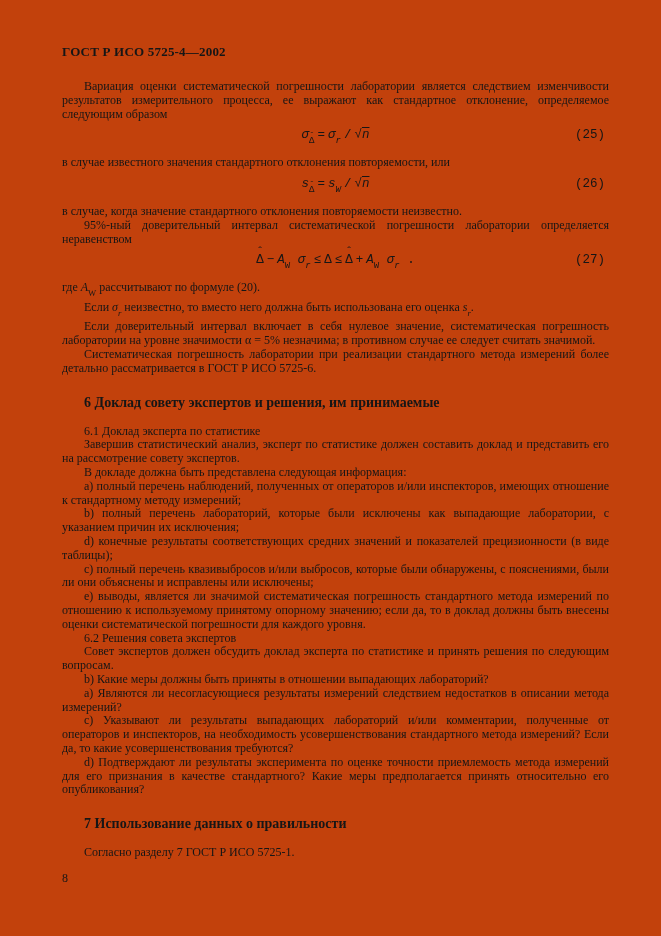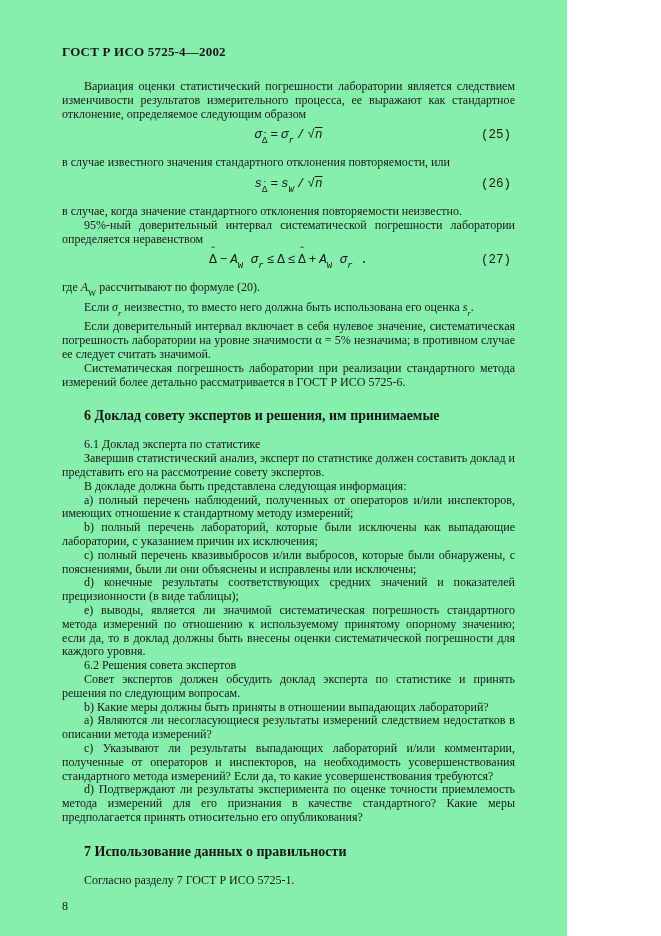--- a/index.html
+++ b/index.html
@@ -1,21 +1,21 @@
 <!DOCTYPE html>
 <html lang="ru"><head>
 <meta charset="utf-8">
 <style>
   html, body { margin: 0; padding: 0; background: #ffffff; }
   .page {
     position: relative;
-    width: 567px;
+    width: 661px;
     height: 936px;
     box-sizing: border-box;
-    background: #86efac;
+    background: #c2410c;
     color: #161616;
     font-family: "Liberation Serif", serif;
     font-size: 12px;
     line-height: 13.8px;
     padding: 44px 52px 0 62px;
     overflow: hidden;
   }
   .doc-header {
     font-weight: bold;
     font-size: 13px;
@@ -74,21 +74,21 @@
     text-indent: 0;
   }
 </style>
 </head>
 <body>
 
 <div class="page">
 
   <div class="doc-header">ГОСТ Р ИСО 5725-4—2002</div>
 
-  <p class="just indent">Вариация оценки статистический погрешности лаборатории является следствием изменчивости результатов измерительного процесса, ее выражают как стандартное отклонение, определяемое следующим образом</p>
+  <p class="just indent">Вариация оценки систематической погрешности лаборатории является следствием изменчивости результатов измерительного процесса, ее выражают как стандартное отклонение, определяемое следующим образом</p>
 
   <div class="formula-row">
     <span><span class="mvar">σ</span><span class="msub hat">Δ</span><span class="mop">=</span><span class="mvar">σ</span><span class="msub mvar">r</span><span class="mop">/</span><span>√</span><span class="mvar ovl">n</span></span>
     <span class="fnum">(25)</span>
   </div>
 
   <p class="just">в случае известного значения стандартного отклонения повторяемости, или</p>
 
   <div class="formula-row">
     <span><span class="mvar">s</span><span class="msub hat">Δ</span><span class="mop">=</span><span class="mvar">s</span><span class="msub mvar">W</span><span class="mop">/</span><span>√</span><span class="mvar ovl">n</span></span>
@@ -110,22 +110,22 @@
   <p class="just indent">Если доверительный интервал включает в себя нулевое значение, систематическая погрешность лаборатории на уровне значимости α = 5% незначима; в противном случае ее следует считать значимой.</p>
   <p class="just indent">Систематическая погрешность лаборатории при реализации стандартного метода измерений более детально рассматривается в ГОСТ Р ИСО 5725-6.</p>
 
   <div class="sec-heading">6 Доклад совету экспертов и решения, им принимаемые</div>
 
   <p class="sub-heading">6.1 Доклад эксперта по статистике</p>
   <p class="just indent">Завершив статистический анализ, эксперт по статистике должен составить доклад и представить его на рассмотрение совету экспертов.</p>
   <p class="just indent">В докладе должна быть представлена следующая информация:</p>
   <p class="just indent">а) полный перечень наблюдений, полученных от операторов и/или инспекторов, имеющих отношение к стандартному методу измерений;</p>
   <p class="just indent">b) полный перечень лабораторий, которые были исключены как выпадающие лаборатории, с указанием причин их исключения;</p>
+  <p class="just indent">d) конечные результаты соответствующих средних значений и показателей прецизионности (в виде таблицы);</p>
   <p class="just indent">с) полный перечень квазивыбросов и/или выбросов, которые были обнаружены, с пояснениями, были ли они объяснены и исправлены или исключены;</p>
-  <p class="just indent">d) конечные результаты соответствующих средних значений и показателей прецизионности (в виде таблицы);</p>
   <p class="just indent">е) выводы, является ли значимой систематическая погрешность стандартного метода измерений по отношению к используемому принятому опорному значению; если да, то в доклад должны быть внесены оценки систематической погрешности для каждого уровня.</p>
 
   <p class="sub-heading">6.2 Решения совета экспертов</p>
   <p class="just indent">Совет экспертов должен обсудить доклад эксперта по статистике и принять решения по следующим вопросам.</p>
   <p class="just indent">b) Какие меры должны быть приняты в отношении выпадающих лабораторий?</p>
   <p class="just indent">а) Являются ли несогласующиеся результаты измерений следствием недостатков в описании метода измерений?</p>
   <p class="just indent">с) Указывают ли результаты выпадающих лабораторий и/или комментарии, полученные от операторов и инспекторов, на необходимость усовершенствования стандартного метода измерений? Если да, то какие усовершенствования требуются?</p>
   <p class="just indent">d) Подтверждают ли результаты эксперимента по оценке точности приемлемость метода измерений для его признания в качестве стандартного? Какие меры предполагается принять относительно его опубликования?</p>
 
   <div class="sec-heading">7 Использование данных о правильности</div>

